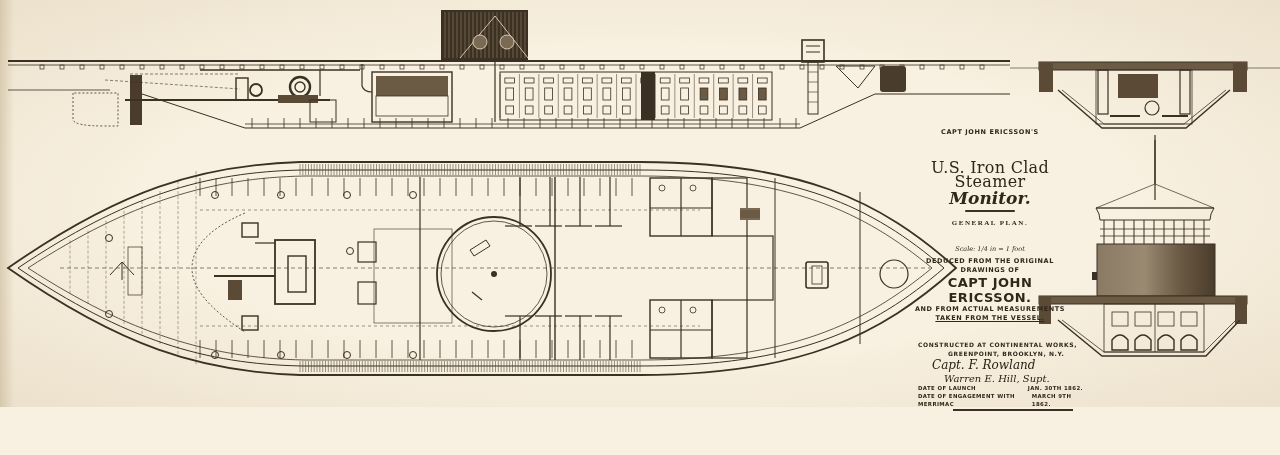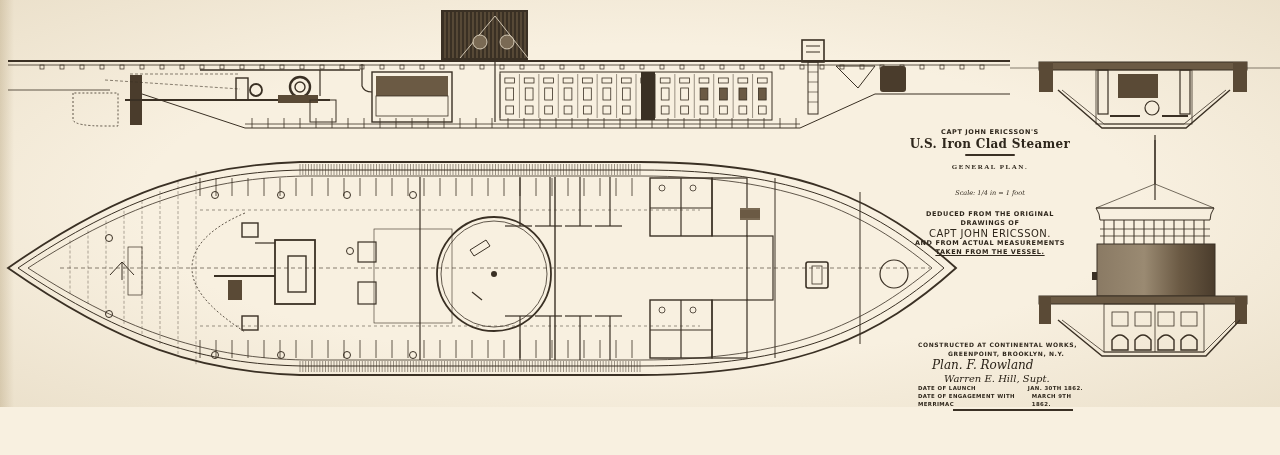--- a/index.html
+++ b/index.html
@@ -16,26 +16,26 @@
       linear-gradient(90deg, rgba(170,150,110,0.35) 0px, rgba(248,240,224,0) 14px),
       #f8f0e0;
   }
   svg { position: absolute; left: 0; top: 0; }
   .ink { stroke: #3a3024; fill: none; }
   .title-block {
     position: absolute; left: 905px; top: 128px; width: 170px;
     text-align: center; color: #2f271c;
   }
   .t-small { font-family: "DejaVu Sans", sans-serif; font-size: 6.5px; letter-spacing: 0.6px; text-transform: uppercase; font-weight: bold; line-height: 9px; }
-  .t-goth1 { font-family: "DejaVu Serif", serif; font-weight: bold; font-size: 12px; line-height: 14px; letter-spacing: 0.3px; }
+  .t-goth1 { font-family: "DejaVu Serif", serif; font-weight: normal; font-size: 16px; line-height: 14px; letter-spacing: 0.3px; margin-top: 24px; }
   .t-goth2 { font-family: "DejaVu Serif", serif; font-weight: bold; font-style: italic; font-size: 17px; line-height: 18px; }
   .t-rule { margin: 3px auto 0; width: 50px; height: 2px; background: #3a3024; border-radius: 2px; }
   .t-plan { font-family: Liberation Serif, serif; font-size: 7px; font-weight: bold; letter-spacing: 1.5px; margin-top: 7px; text-transform: uppercase; }
   .t-scale { font-family: "DejaVu Serif", serif; font-style: italic; font-size: 6.5px; margin-top: 18px; }
-  .t-mid { font-family: "DejaVu Sans", sans-serif; font-size: 10px; font-weight: normal; letter-spacing: 0.5px; text-transform: uppercase; }
+  .t-mid { font-family: "DejaVu Sans", sans-serif; font-size: 13px; font-weight: bold; letter-spacing: 0.5px; text-transform: uppercase; }
   .constructed {
     position: absolute; left: 918px; top: 340px; width: 165px; color: #2f271c;
   }
   .sig {
     font-family: "DejaVu Serif", serif; font-style: italic; font-size: 12px; line-height: 14px; color: #2a2218;
   }
   .dates { position: absolute; left: 918px; top: 384px; width: 165px; color: #2f271c; }
   .date-row { display: flex; justify-content: space-between; font-family: "DejaVu Sans", sans-serif; font-size: 5.4px; font-weight: bold; letter-spacing: 0.4px; text-transform: uppercase; line-height: 8px; }
   .date-rule { height: 2px; background: #3a3024; width: 120px; margin: 1px 0 0 35px; }
 </style>
@@ -745,33 +745,34 @@
           <rect x="1158" y="312" width="16" height="14" fill="none" stroke="#3a3024" stroke-width="0.8"></rect>
           <path d="M1181,350 L1181,340 Q1189,330 1197,340 L1197,350 Z" fill="none" stroke="#3a3024" stroke-width="1.4"></path>
           <rect x="1181" y="312" width="16" height="14" fill="none" stroke="#3a3024" stroke-width="0.8"></rect>
         </g>
     </g>
   </svg>
 
   <div class="title-block">
     <div class="t-small">Capt John Ericsson's</div>
     <div class="t-goth1">U.S. Iron Clad Steamer</div>
+    <div class="t-goth2">Monitor.</div>
     <div class="t-rule"></div>
     <div class="t-plan">General Plan.</div>
     <div class="t-scale">Scale: 1/4 in = 1 foot</div>
-    <div class="t-small" style="margin-top:13px;">Deduced from the original drawings of</div>
+    <div class="t-small" style="margin-top:4px;">Deduced from the original drawings of</div>
     <div class="t-mid">Capt John Ericsson.</div>
     <div class="t-small">And from actual measurements</div>
     <div class="t-small" style="text-decoration: underline;">Taken from the vessel.</div>
   </div>
 
   <div class="constructed">
     <div class="t-small" style="font-size:6px;">Constructed at Continental Works,</div>
     <div class="t-small" style="font-size:6px; padding-left:30px;">Greenpoint, Brooklyn, N.Y.</div>
-    <div class="sig" style="padding-left:14px;">Plan. F. Rowland</div>
+    <div class="sig" style="padding-left:14px;">Capt. F. Rowland</div>
     <div class="sig" style="padding-left:26px; font-size:10px;">Warren E. Hill, Supt.</div>
   </div>
 
   <div class="dates">
     <div class="date-row">
       <span>Date of Launch</span>
       <span>Jan. 30th 1862.</span>
     </div>
     <div class="date-row">
       <span>Date of Engagement with Merrimac</span>

